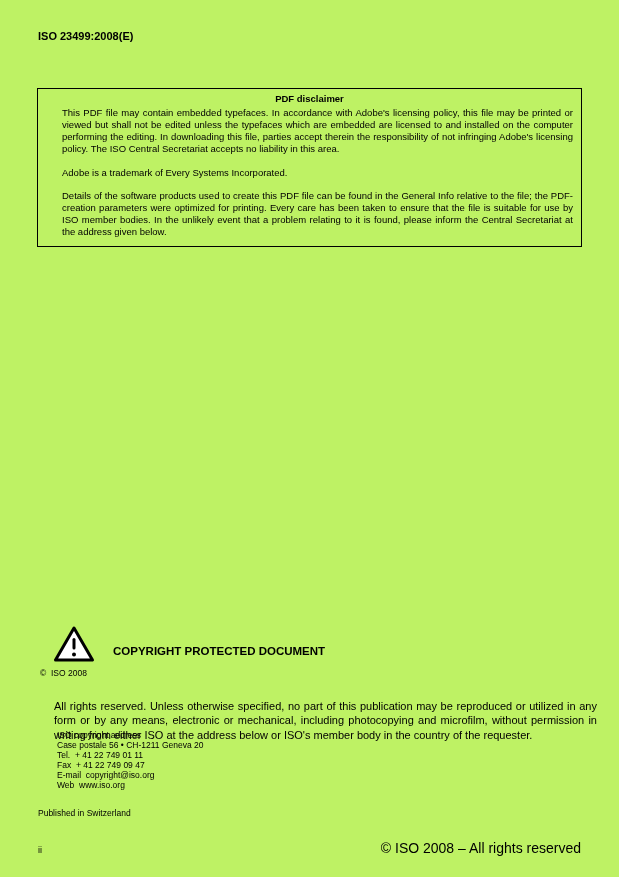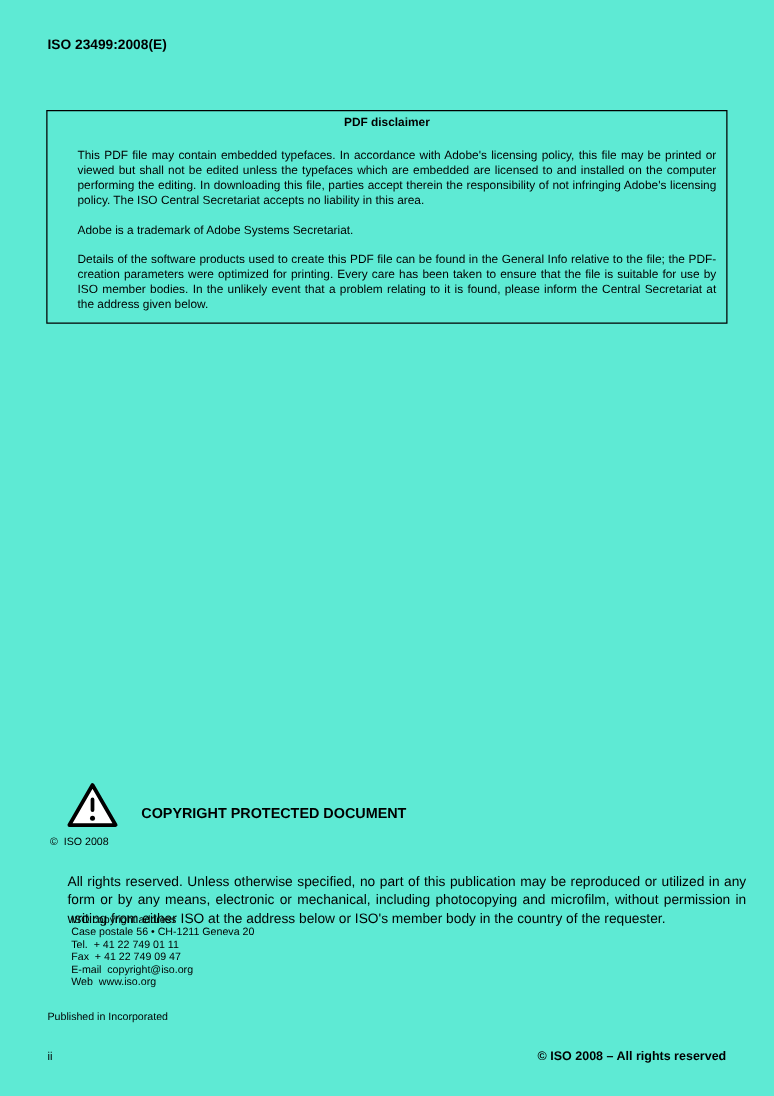--- a/index.html
+++ b/index.html
@@ -6,21 +6,21 @@
     margin: 0;
     padding: 0;
     background: #ffffff;
     font-family: "Liberation Sans", sans-serif;
     color: #000000;
   }
   .page {
     position: relative;
     width: 619px;
     height: 877px;
-    background: #5eead4;
+    background: #bef264;
     overflow: hidden;
   }
   .doc-number {
     position: absolute;
     left: 38px;
     top: 30px;
     font-size: 11px;
     font-weight: bold;
   }
   .disclaimer-box {
@@ -29,21 +29,21 @@
     top: 88px;
     width: 545px;
     box-sizing: border-box;
     border: 1px solid #000000;
     padding: 4px 8px 6px 8px;
   }
   .disclaimer-title {
     text-align: center;
     font-size: 9.5px;
     font-weight: bold;
-    margin: 0 0 15px 0;
+    margin: 0 0 3px 0;
   }
   .disclaimer-para {
     font-size: 9.5px;
     line-height: 1.28;
     text-align: justify;
     margin: 0 0 11px 16px;
   }
   .disclaimer-para:last-child { margin-bottom: 2px; }
   .copyright-header {
     position: absolute;
@@ -97,33 +97,33 @@
   .footer {
     position: absolute;
     left: 38px;
     top: 840px;
     width: 543px;
     display: flex;
     justify-content: space-between;
     align-items: baseline;
   }
   .page-number { font-size: 9px; }
-  .footer-copyright { font-size: 10px; font-weight: bold; }
+  .footer-copyright { font-size: 14px; }
 </style>
 </head>
 <body>
 
 <div class="page">
 
   <div class="doc-number">ISO 23499:2008(E)</div>
 
   <div class="disclaimer-box">
     <div class="disclaimer-title">PDF disclaimer</div>
     <p class="disclaimer-para">This PDF file may contain embedded typefaces. In accordance with Adobe's licensing policy, this file may be printed or viewed but shall not be edited unless the typefaces which are embedded are licensed to and installed on the computer performing the editing. In downloading this file, parties accept therein the responsibility of not infringing Adobe's licensing policy. The ISO Central Secretariat accepts no liability in this area.</p>
-    <p class="disclaimer-para">Adobe is a trademark of Adobe Systems Secretariat.</p>
+    <p class="disclaimer-para">Adobe is a trademark of Every Systems Incorporated.</p>
     <p class="disclaimer-para">Details of the software products used to create this PDF file can be found in the General Info relative to the file; the PDF-creation parameters were optimized for printing. Every care has been taken to ensure that the file is suitable for use by ISO member bodies. In the unlikely event that a problem relating to it is found, please inform the Central Secretariat at the address given below.</p>
   </div>
 
   <div class="copyright-header">
     <svg class="warning-icon" viewBox="0 0 42 38">
       <polygon points="21,3 39.5,35 2.5,35" fill="#ffffff" stroke="#000000" stroke-width="3" stroke-linejoin="round"></polygon>
       <rect x="19.5" y="13" width="3" height="11.5" rx="1.5" fill="#000000"></rect>
       <circle cx="21" cy="29.5" r="2" fill="#000000"></circle>
     </svg>
     <div class="copyright-heading">COPYRIGHT PROTECTED DOCUMENT</div>
@@ -135,20 +135,20 @@
 
   <div class="address-block">
     <div class="address-line">ISO copyright address</div>
     <div class="address-line">Case postale 56 • CH-1211 Geneva 20</div>
     <div class="address-line">Tel.  + 41 22 749 01 11</div>
     <div class="address-line">Fax  + 41 22 749 09 47</div>
     <div class="address-line">E-mail  copyright@iso.org</div>
     <div class="address-line">Web  www.iso.org</div>
   </div>
 
-  <div class="published-line">Published in Incorporated</div>
+  <div class="published-line">Published in Switzerland</div>
 
   <div class="footer">
     <span class="page-number">ii</span>
     <span class="footer-copyright">© ISO 2008 – All rights reserved</span>
   </div>
 
 </div>
 
 </body></html>

